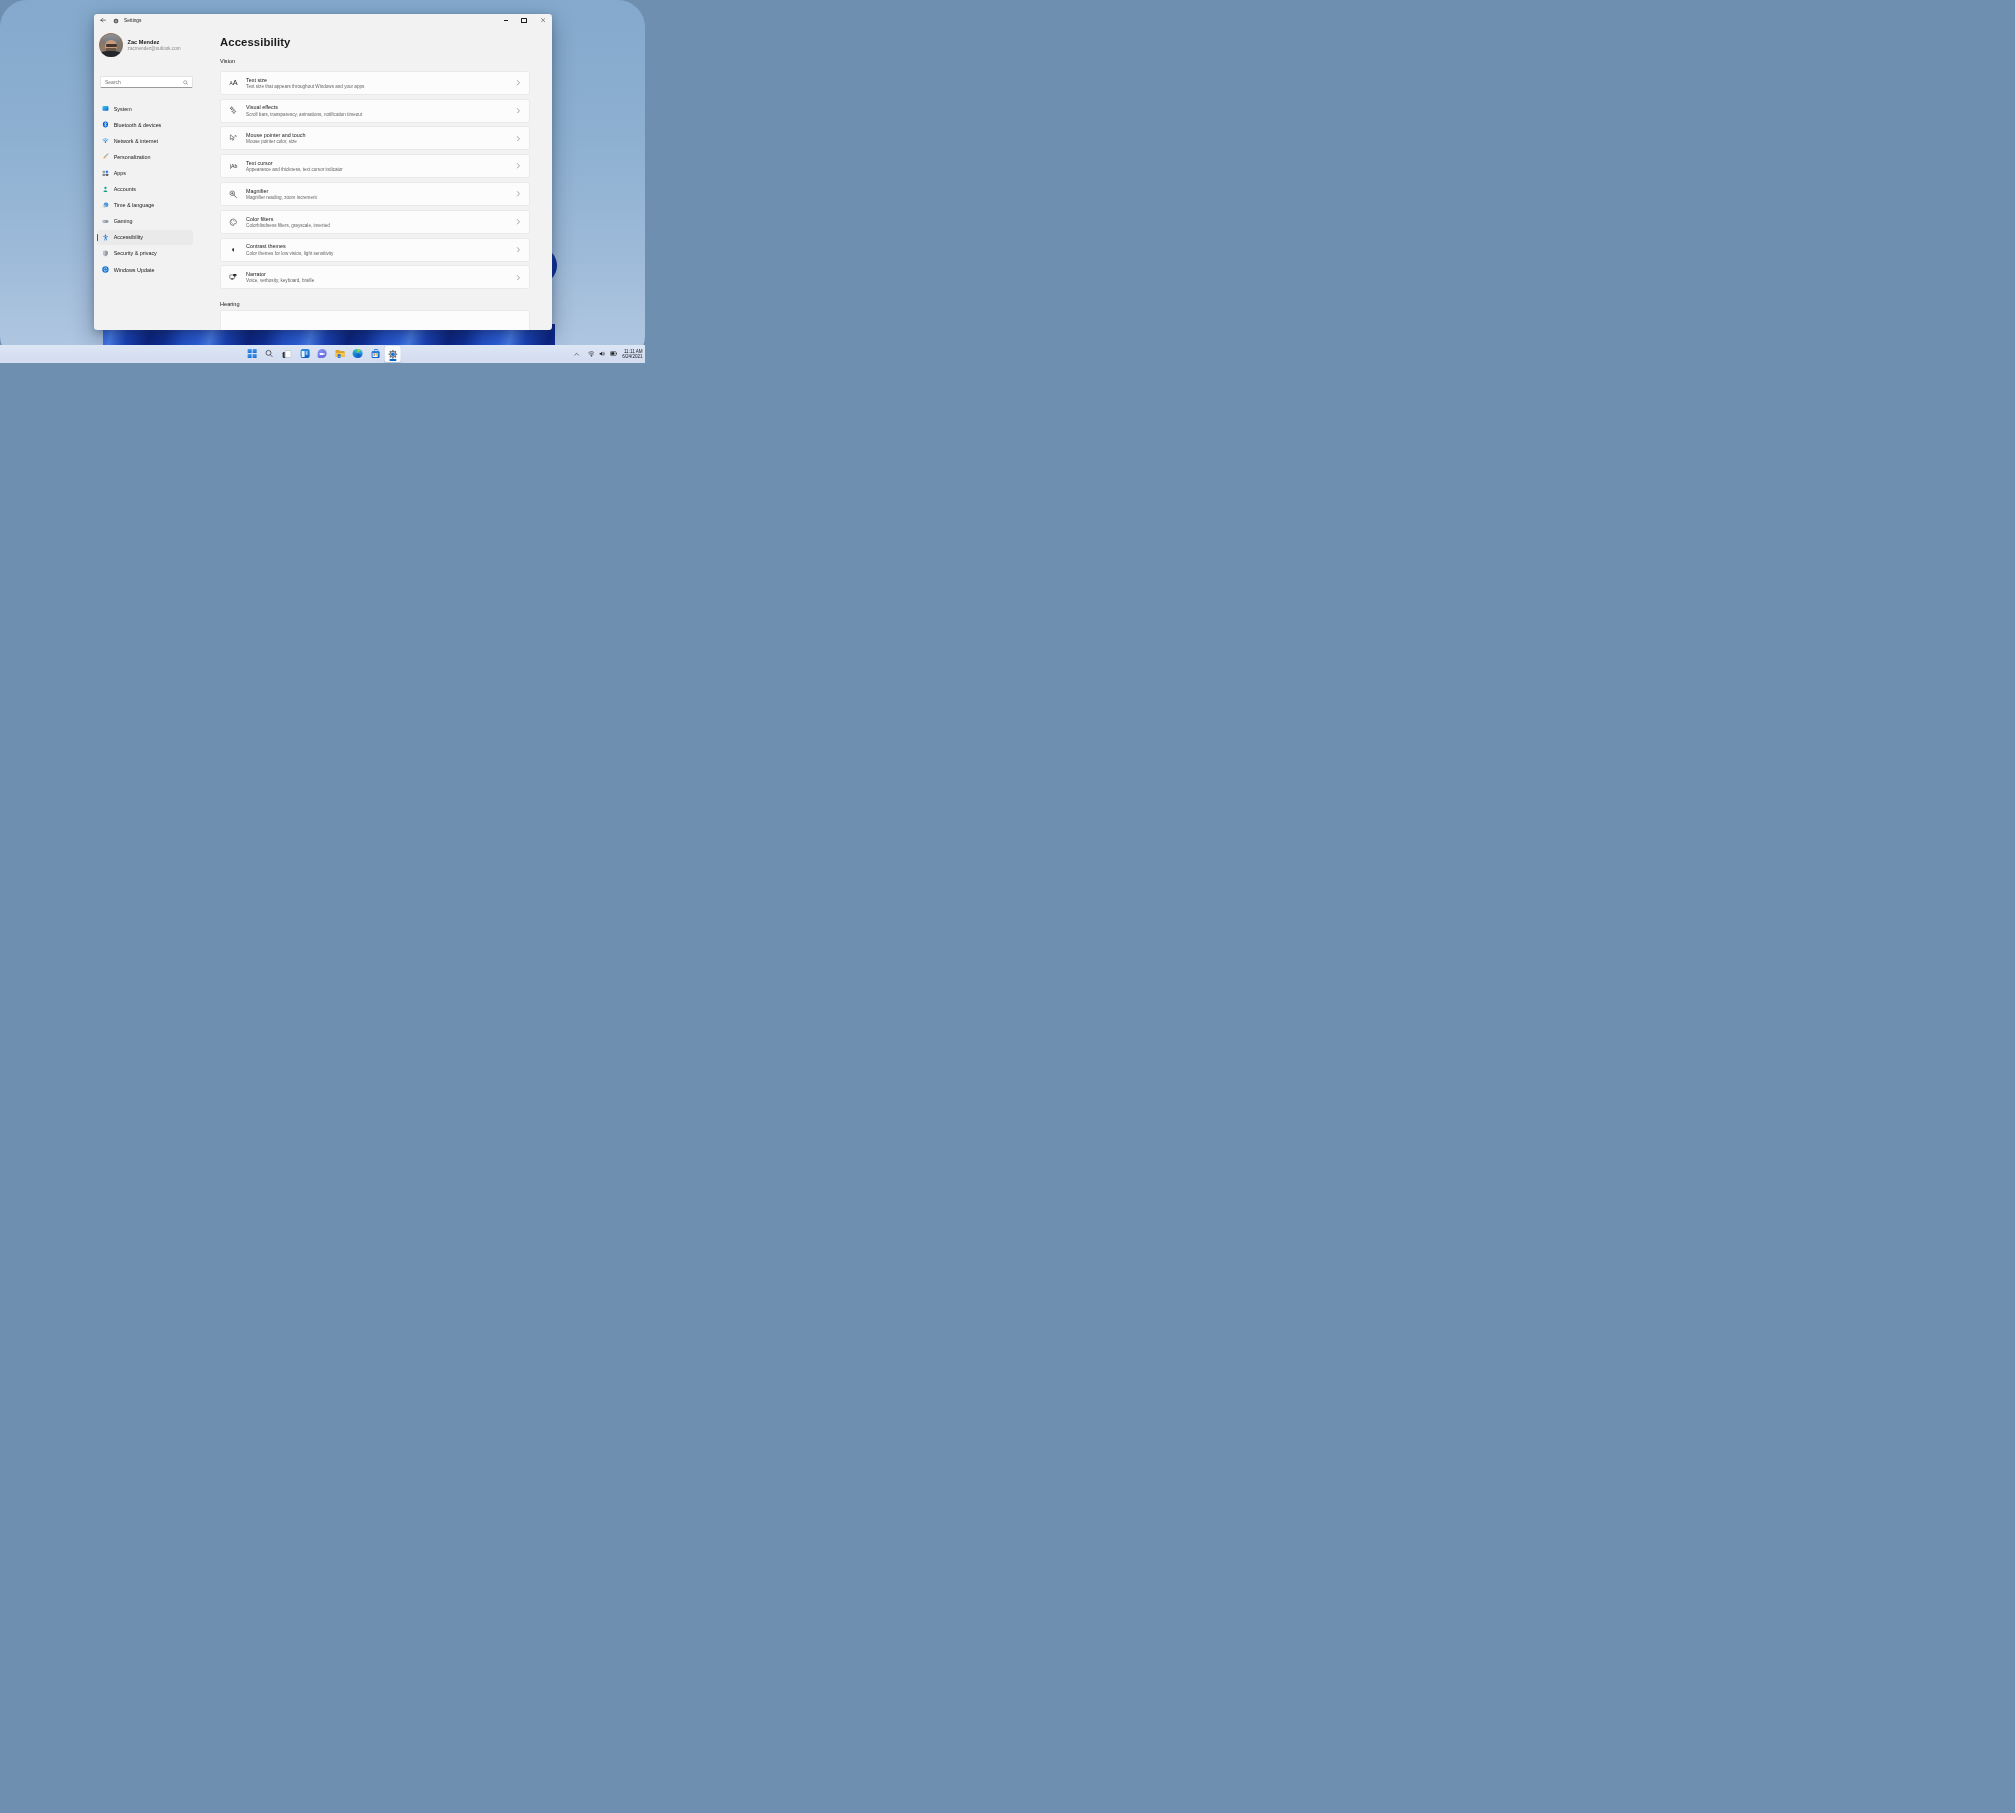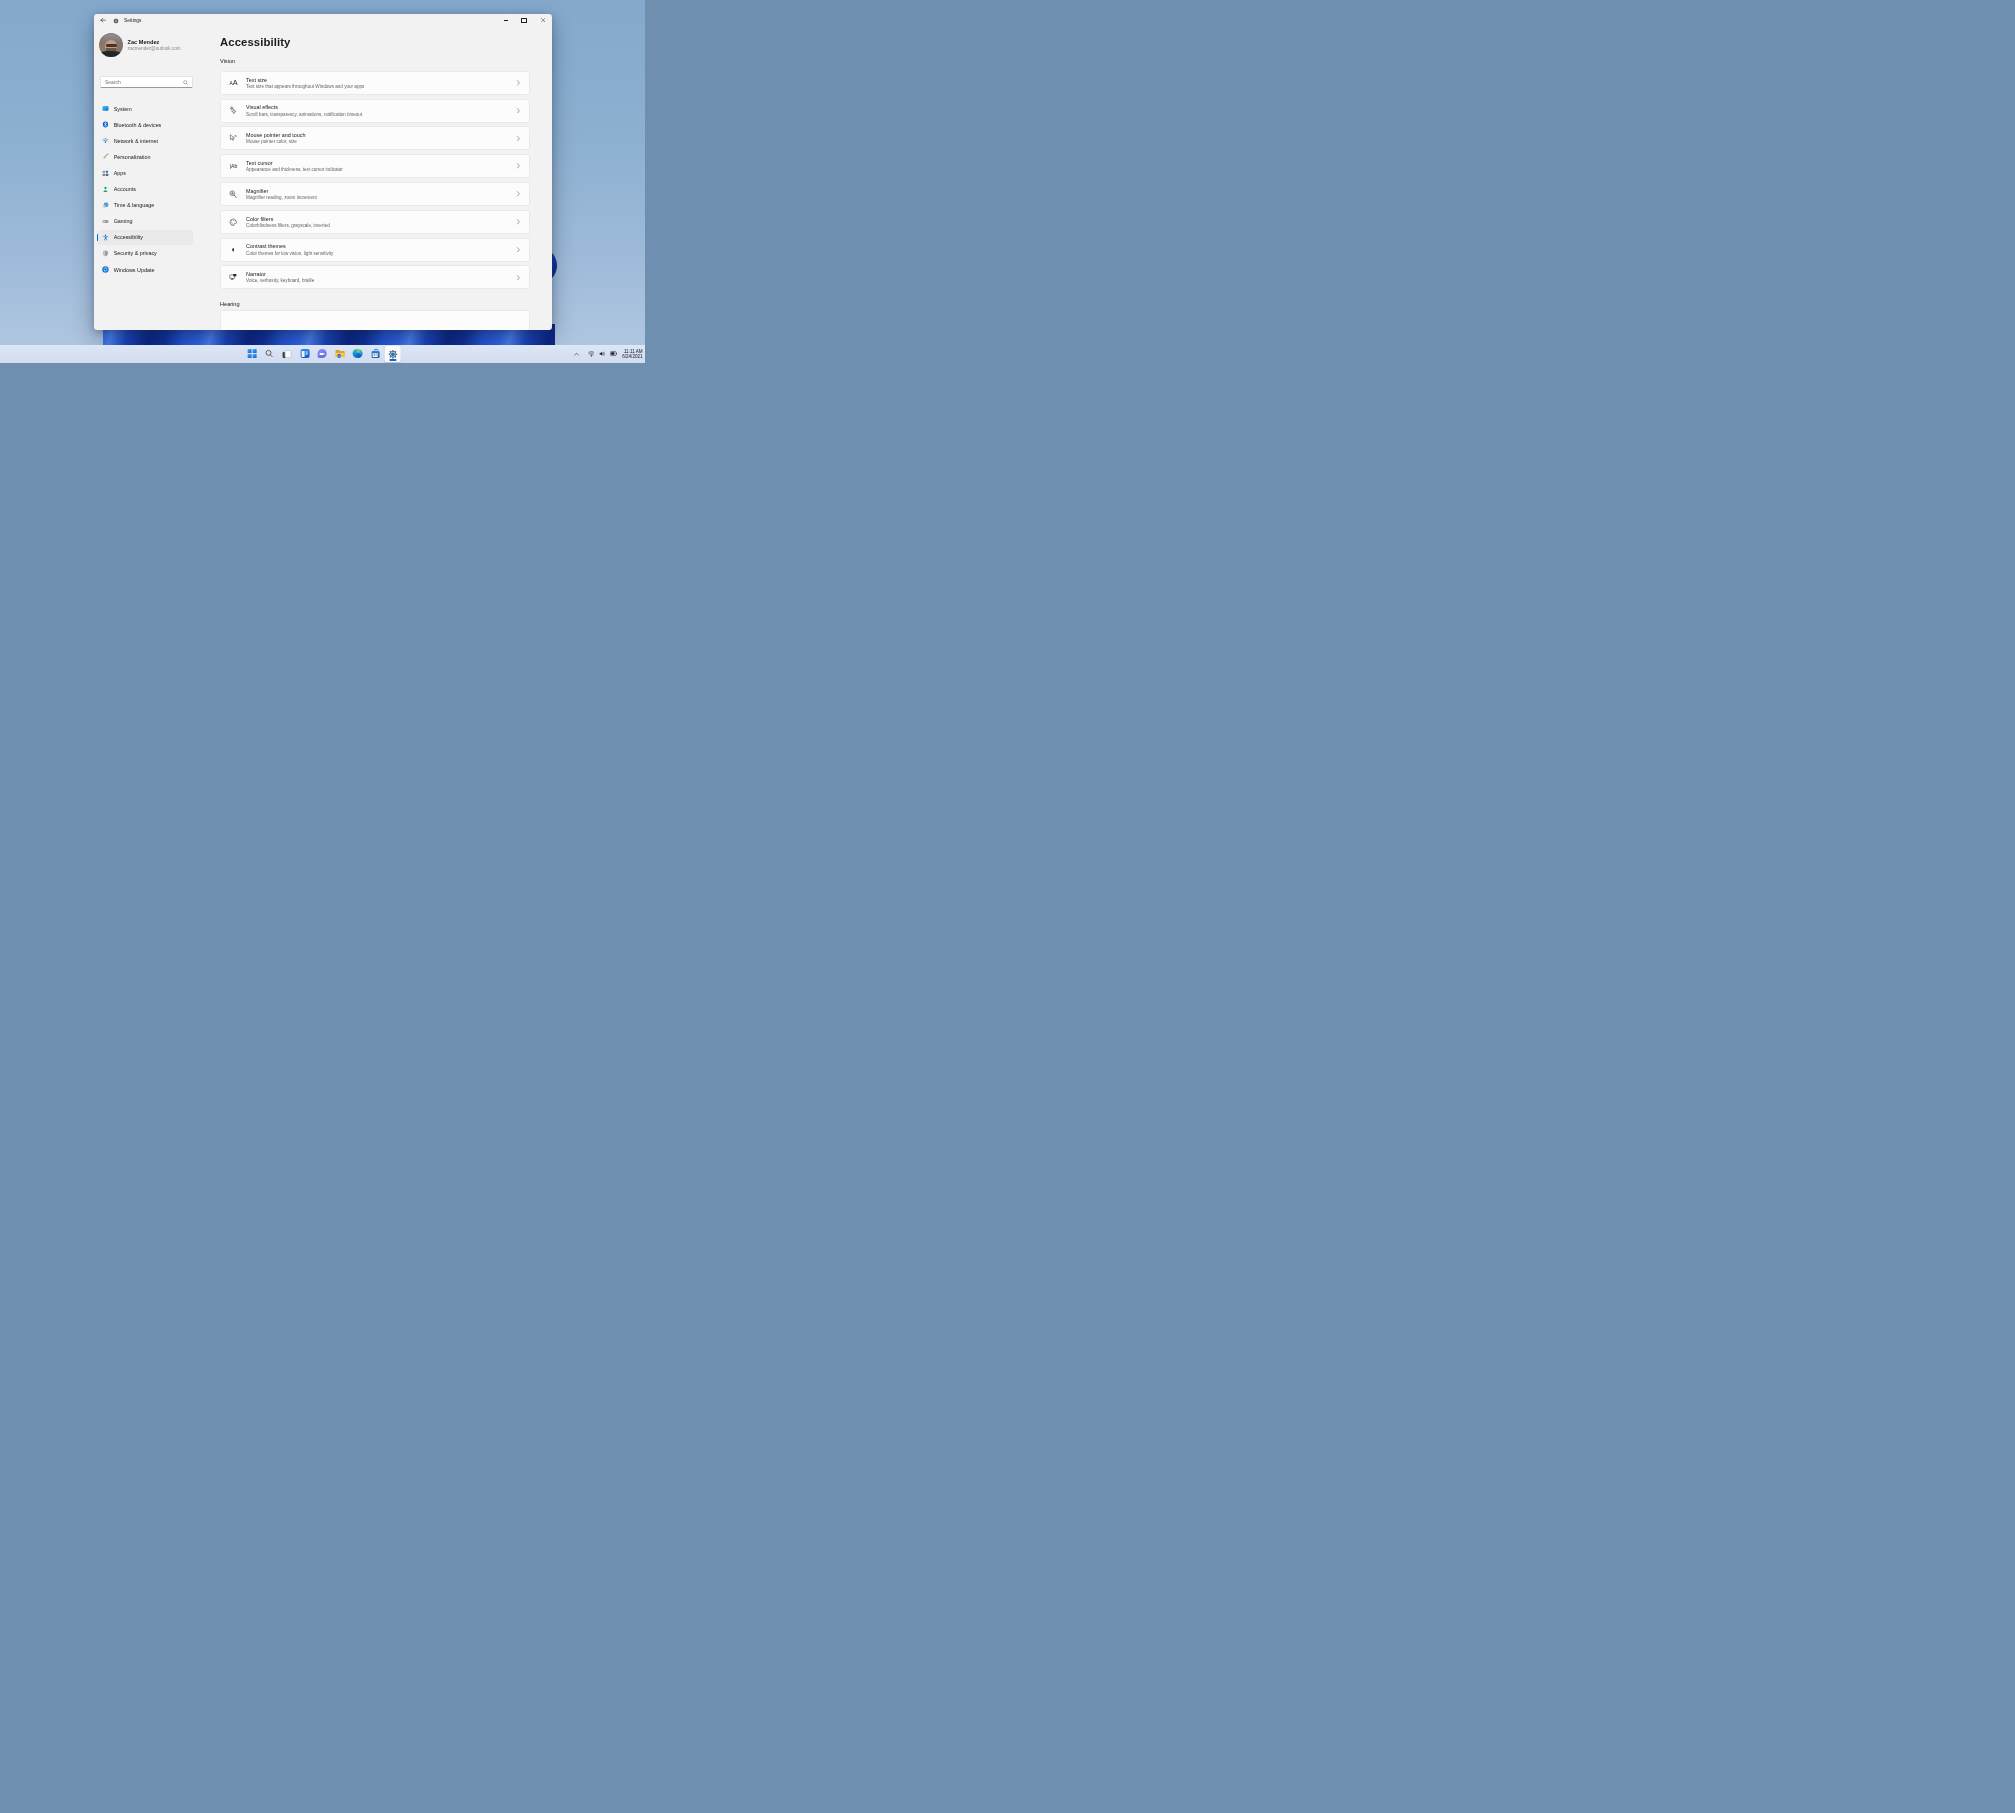--- a/index.html
+++ b/index.html
@@ -1,20 +1,20 @@
 <!DOCTYPE html>
 <html style="font-size:6.4px"><head>
 <meta charset="utf-8">
 <style>
   html,body{margin:0;padding:0;background:#6e8fb0;}
   .stage{position:relative;width:645px;height:363px;overflow:hidden;
          font-family:"Liberation Sans",sans-serif;-webkit-font-smoothing:antialiased;}
   
   .desktop{position:absolute;inset:0;
-    background:linear-gradient(180deg,#84a9cc 0%,#8db0d1 38%,#9cb9d8 68%,#b2c8e2 100%);}
+    background:linear-gradient(180deg,#84a9cc 0%,#8db0d1 38%,#9cb9d8 68%,#b2c8e2 100%);border-radius:27px;}
   .bloom-band{position:absolute;left:103px;top:324px;width:452px;height:22px;
     background:repeating-linear-gradient(104deg,#2e63e4 0px,#4a80f0 10.5px,#1a44c0 26px,#0b2384 48px,#0e2f9c 64px,#2353d2 81px,#2e63e4 97px);}
   .bloom-circle{position:absolute;left:520px;top:247px;width:37px;height:37px;border-radius:50%;
     background:radial-gradient(circle at 35% 35%,#1e4fc2,#0d2d90 75%);}
   
   .window{position:absolute;left:94px;top:13.7px;width:458px;height:316px;background:#f2f2f2;
     border-radius:3.2px;overflow:hidden;
     box-shadow:0 8.9px 22px rgba(20,35,60,.38),0 1.6px 6.4px rgba(20,35,60,.22);}
   .titlebar{height:13.7px;display:flex;align-items:center;padding-left:4px;}
   .back-btn{width:10.5px;height:10.5px;border:none;background:transparent;display:flex;align-items:center;justify-content:center;cursor:pointer;padding:0;}

